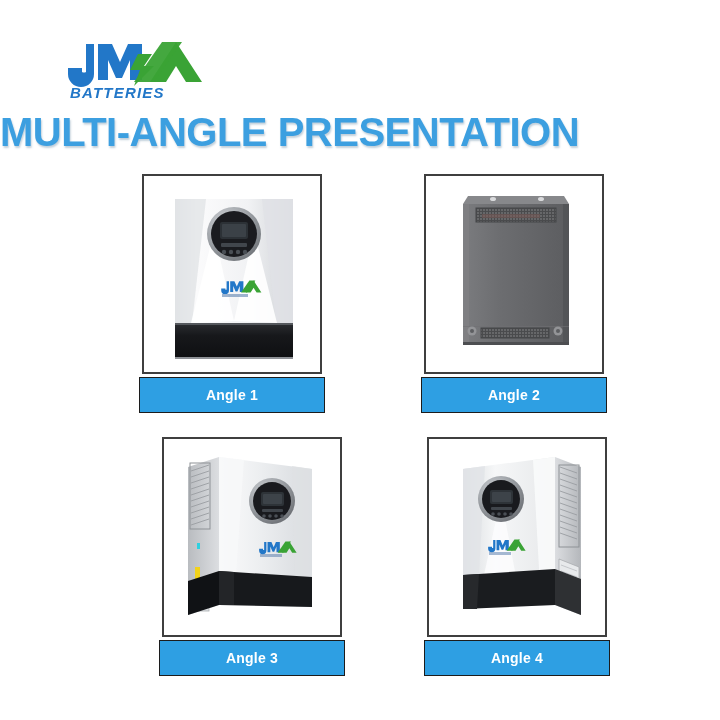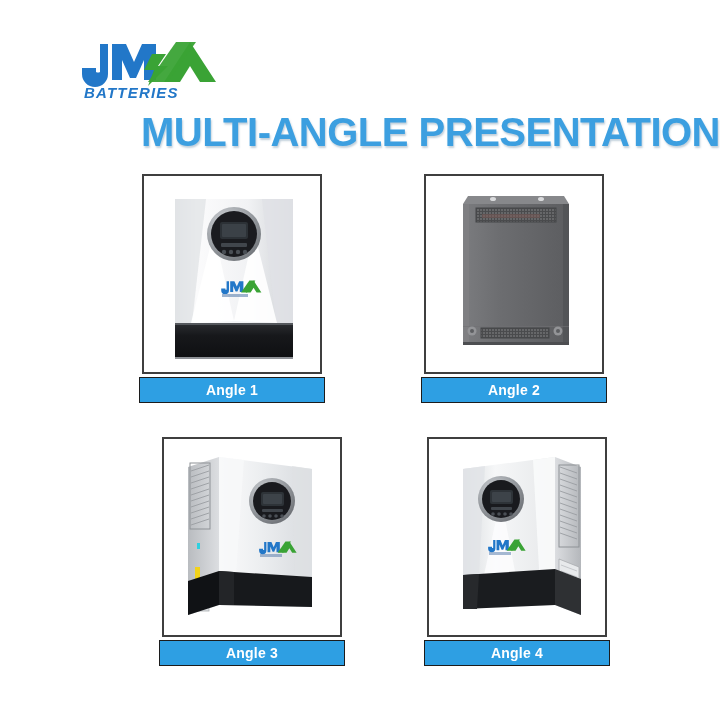--- a/index.html
+++ b/index.html
@@ -6,48 +6,48 @@
   body{
     width:720px;height:720px;
     background:#ffffff;
     font-family:"Liberation Sans", sans-serif;
     overflow:hidden;
     position:relative;
   }
   .page{position:relative;width:720px;height:720px;}
 
   
-  .logo{position:absolute;left:78px;top:40px;width:160px;height:62px;}
+  .logo{position:absolute;left:64px;top:40px;width:160px;height:62px;}
   .logo svg{display:block;}
 
   
   .title{
     position:absolute;left:0;top:110px;width:720px;
-    text-align:right;
+    text-align:left;
     font-size:40px;
     font-weight:bold;
     letter-spacing:-0.5px;
     color:#3c9fe0;
     text-shadow:1px 2px 2px rgba(120,150,175,.45);
     font-family:"Liberation Sans", sans-serif;
   }
 
   
   .card{position:absolute;}
   .frame{
     box-sizing:border-box;
     border:2px solid #3f3f3f;
     background:#ffffff;
     width:180px;height:200px;
     position:relative;
     overflow:hidden;
   }
   .label{
     box-sizing:border-box;
-    width:186px;height:26px;
+    width:186px;height:36px;
     margin-left:-3px;
     margin-top:3px;
     background:#2e9fe3;
     border:1px solid #1c1c1c;
     color:#ffffff;
     font-size:14px;
     font-weight:bold;
     display:flex;align-items:center;justify-content:center;
     letter-spacing:.2px;
   }

